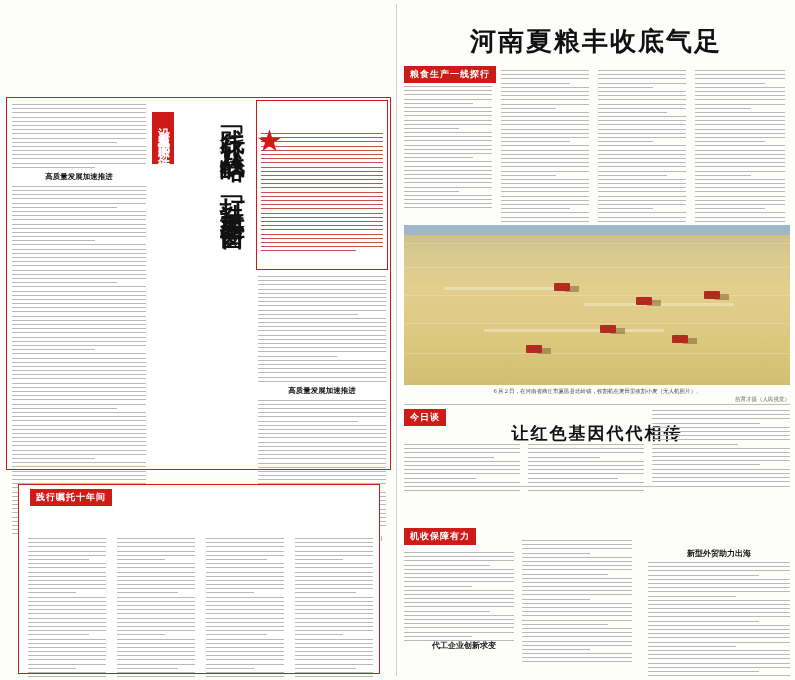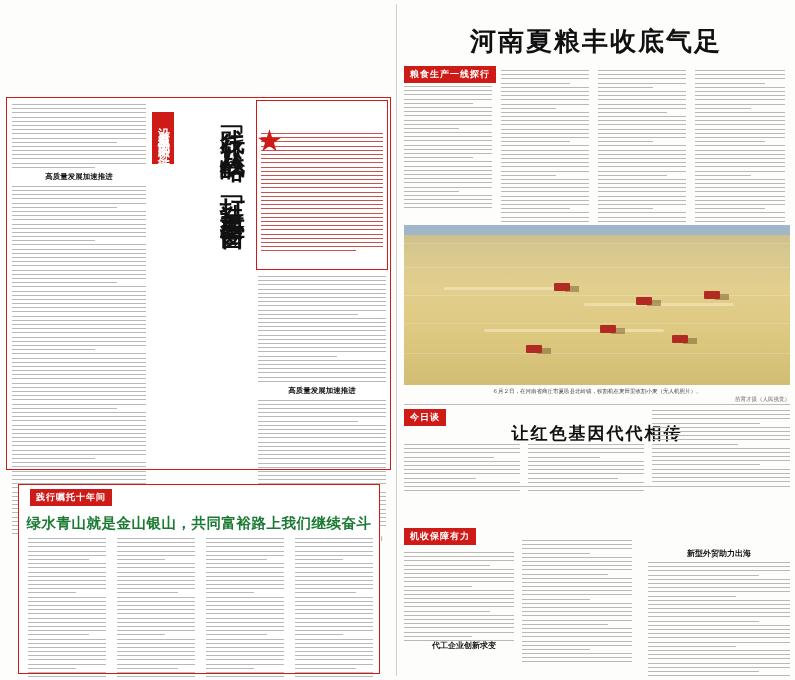--- a/index.html
+++ b/index.html
@@ -549,21 +549,20 @@
       <div class="tline" style="width:100%"></div>
         <div class="tline" style="width:100%"></div>
       <div class="tline" style="width:100%"></div>
         <div class="tline sh2"></div>
     </div>
     <div class="cont-note">（下转第二版）</div>
   </div>
 
   <div class="lower-box"></div>
   <div class="redlabel lower-label">践行嘱托十年间</div>
-  <div class="lower-title">绿水青山就是金山银山，共同富裕路上我们继续奋斗</div>
 
   <div class="col" style="left:28px; top:538px; width:78px;">
     <div class="tline" style="width:100%"></div>
       <div class="tline" style="width:100%"></div>
     <div class="tline" style="width:100%"></div>
       <div class="tline" style="width:100%"></div>
     <div class="tline" style="width:100%"></div>
       <div class="tline sh2"></div>
     <div class="tline" style="width:100%"></div>
       <div class="tline" style="width:100%"></div>

